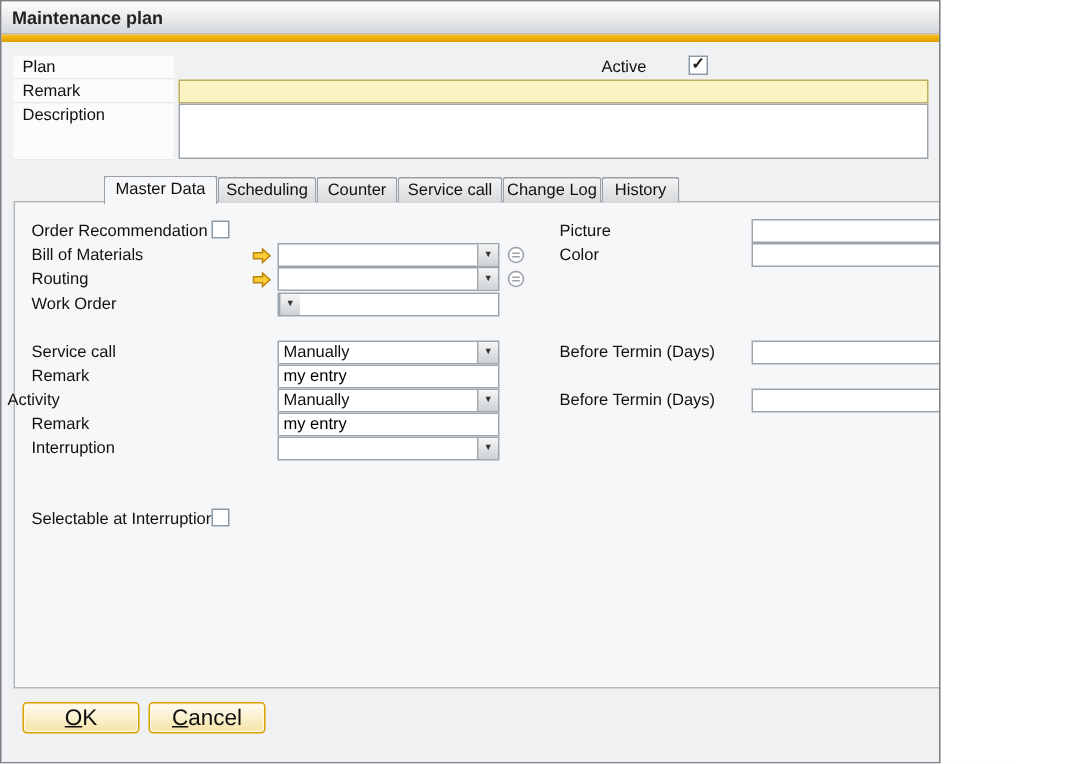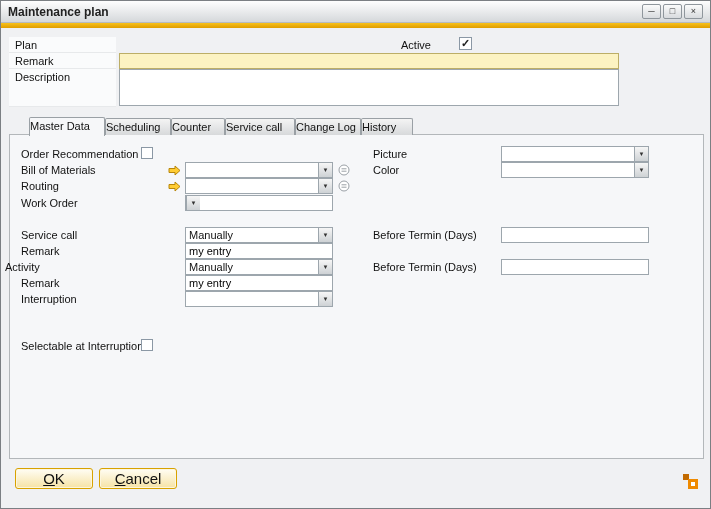--- a/index.html
+++ b/index.html
@@ -1,19 +1,19 @@
 <!DOCTYPE html>
 <html><head>
 <meta charset="utf-8">
 <style>
   * { margin:0; padding:0; box-sizing:border-box; }
   html,body { background:#ffffff; }
   body { font-family:"Liberation Sans", sans-serif; font-size:11px; color:#111; }
 
-  .window { position:relative; width:711px; height:509px; border:1px solid #7b7f83;
+  .window { position:relative; width:627px; height:509px; border:1px solid #7b7f83;
             background:#f0f1f3; overflow:hidden; }
 
   .titlebar { position:absolute; left:0; top:0; width:709px; height:22px;
               background:linear-gradient(#fefefe,#d5d8db); border-bottom:1px solid #b7babd;
               display:flex; align-items:center; padding:0 7px; }
   .title { font-weight:bold; font-size:12px; color:#222; }
   .controls { margin-left:auto; display:flex; gap:2px; }
   .wbtn { width:19px; height:15px; border:1px solid #8f969c; border-radius:2px;
           background:linear-gradient(#fbfbfb,#d8dbde); display:flex; align-items:center;
           justify-content:center; font-size:9px; line-height:9px; color:#333; cursor:pointer; }
@@ -29,23 +29,23 @@
   .field { position:absolute; height:16px; border:1px solid #9da6ad; background:#fff;
            font-family:"Liberation Sans", sans-serif; font-size:11px; padding:0 3px; outline:none; }
   .field.readonly { background:#e4e5e7; }
   .field.yellow { background:#fcf3c2; border-color:#bcae67; }
   textarea.field { resize:none; }
 
   .checkbox { position:absolute; width:13px; height:13px; background:#fff;
               border:1px solid #8b98a5; display:flex; align-items:center; justify-content:center;
               font-size:11px; line-height:11px; font-weight:bold; color:#222; cursor:pointer; }
 
-  .tab { position:absolute; top:117px; height:17px; line-height:16px; text-align:left;
+  .tab { position:absolute; top:117px; height:17px; line-height:16px; text-align:center;
          background:linear-gradient(#f4f4f4,#d7d9db); border:1px solid #9aa0a5; border-bottom:none;
-         border-radius:2px 2px 0 0; cursor:pointer; z-index:2; }
+         border-radius:2px 2px 0 0; cursor:pointer; z-index:2;margin-left:40px; }
   .tab.active { top:116px; height:19px; background:#f6f7f9; z-index:4; }
 
   .panel { position:absolute; left:8px; top:133px; width:695px; height:325px;
            background:#f6f7f9; border:1px solid #b3b7ba; z-index:1; }
 
   .combo { position:absolute; height:16px; border:1px solid #9da6ad; background:#fff;
            display:flex; z-index:2; cursor:pointer; }
   .combo-text { flex:1; padding:0 3px; line-height:14px; overflow:hidden; white-space:nowrap; }
   .combo-btn { width:14px; background:linear-gradient(#f6f6f6,#ced2d5); border-left:1px solid #9da6ad;
                display:flex; align-items:center; justify-content:center; font-size:6px; color:#333; }

